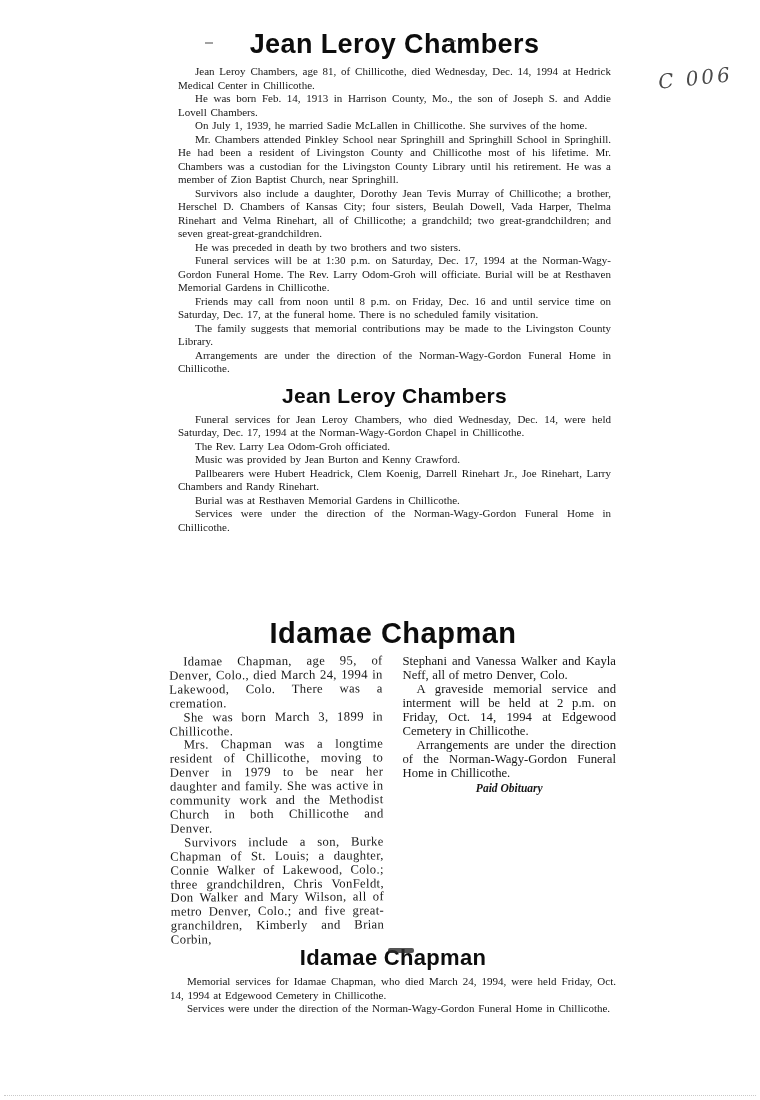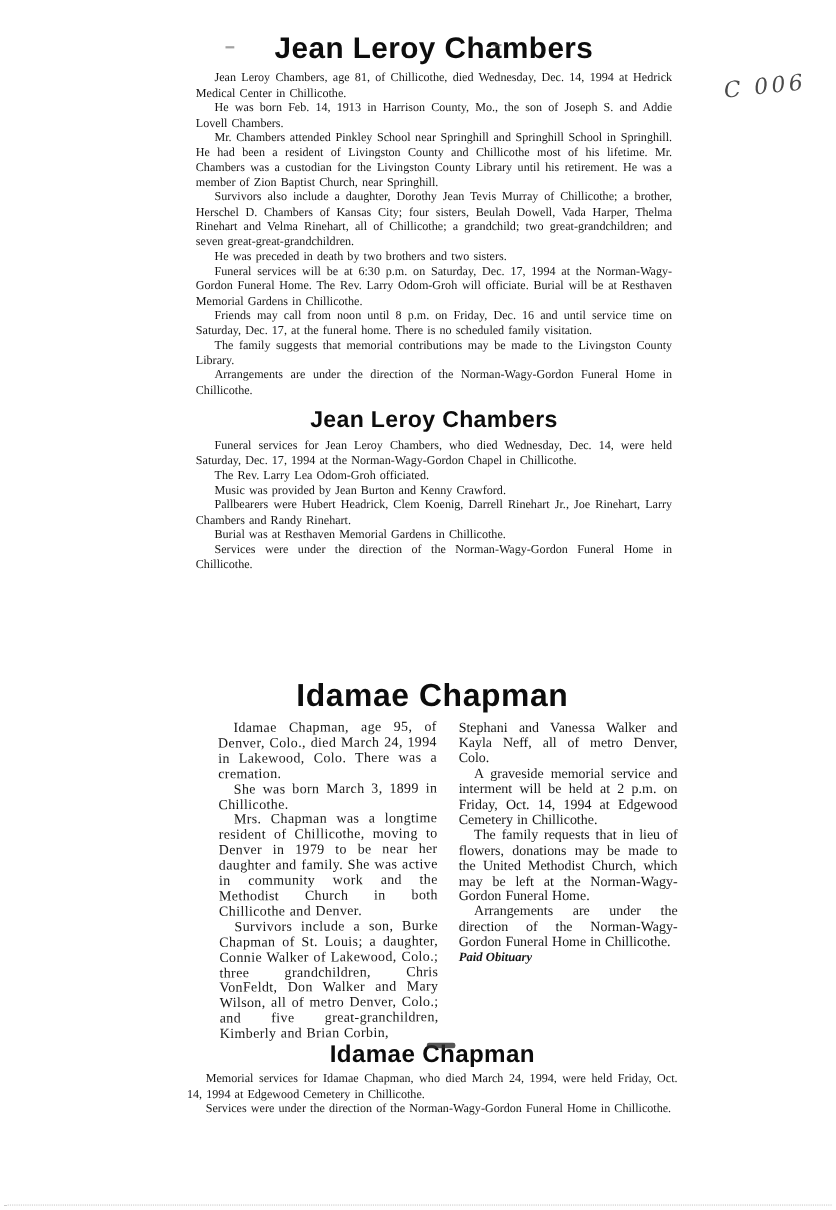--- a/index.html
+++ b/index.html
@@ -30,31 +30,31 @@
     font-size:22px; line-height:1.05; text-align:center;
     margin:0 0 6px 0; letter-spacing:.3px; color:#0d0d0d;
   }
   .main-col p, .memorial p {
     margin:0; font-size:11px; line-height:13.5px;
     text-align:justify; text-indent:17px;
     word-spacing:1px;
   }
   
   .chapman { position:absolute; left:170px; top:618px; width:446px; }
-  .chapman .cols { display:flex; gap:19px;margin-left:29px; }
+  .chapman .cols { display:flex; gap:19px; }
   .chapman .col { width:219px; }
   .chapman .col p {
     margin:0; font-size:12.7px; line-height:13.9px;
     text-align:justify; text-indent:14px; word-spacing:.5px;
   }
   .chapman .col-left p { letter-spacing:.35px; }
   .chapman .col-left { transform:rotate(-0.35deg); }
   p.no-indent { text-indent:0 !important; }
   .paid-obituary {
-    text-align:left; font-style:italic; font-weight:bold;
+    text-align:center; font-style:italic; font-weight:bold;
     font-size:11.5px; line-height:13px; margin-top:1px;
     font-family:"Liberation Serif", serif;
   }
   
   .memorial { position:absolute; left:170px; top:946px; width:446px; }
   
   .handwriting {
     position:absolute; left:658px; top:66px;
     font-family:"DejaVu Serif", serif; font-style:italic;
     font-size:20px; color:#4a4a4a; letter-spacing:3px;
@@ -77,24 +77,25 @@
 <div class="sheet">
 
   <div class="handwriting">C 006</div>
 
   <div class="main-col">
 
     <h1 class="headline-lg">Jean Leroy Chambers</h1>
 
     <p>Jean Leroy Chambers, age 81, of Chillicothe, died Wednesday, Dec. 14, 1994 at Hedrick Medical Center in Chillicothe.</p>
     <p>He was born Feb. 14, 1913 in Harrison County, Mo., the son of Joseph S. and Addie Lovell Chambers.</p>
+    <p>On July 1, 1939, he married Sadie McLallen in Chillicothe. She survives of the home.</p>
     <p>Mr. Chambers attended Pinkley School near Springhill and Springhill School in Springhill. He had been a resident of Livingston County and Chillicothe most of his lifetime. Mr. Chambers was a custodian for the Livingston County Library until his retirement. He was a member of Zion Baptist Church, near Springhill.</p>
     <p>Survivors also include a daughter, Dorothy Jean Tevis Murray of Chillicothe; a brother, Herschel D. Chambers of Kansas City; four sisters, Beulah Dowell, Vada Harper, Thelma Rinehart and Velma Rinehart, all of Chillicothe; a grandchild; two great-grandchildren; and seven great-great-grandchildren.</p>
     <p>He was preceded in death by two brothers and two sisters.</p>
-    <p>Funeral services will be at 6:30 p.m. on Saturday, Dec. 17, 1994 at the Norman-Wagy-Gordon Funeral Home. The Rev. Larry Odom-Groh will officiate. Burial will be at Resthaven Memorial Gardens in Chillicothe.</p>
+    <p>Funeral services will be at 1:30 p.m. on Saturday, Dec. 17, 1994 at the Norman-Wagy-Gordon Funeral Home. The Rev. Larry Odom-Groh will officiate. Burial will be at Resthaven Memorial Gardens in Chillicothe.</p>
     <p>Friends may call from noon until 8 p.m. on Friday, Dec. 16 and until service time on Saturday, Dec. 17, at the funeral home. There is no scheduled family visitation.</p>
     <p>The family suggests that memorial contributions may be made to the Livingston County Library.</p>
     <p>Arrangements are under the direction of the Norman-Wagy-Gordon Funeral Home in Chillicothe.</p>
 
     <h1 class="headline-md">Jean Leroy Chambers</h1>
 
     <p>Funeral services for Jean Leroy Chambers, who died Wednesday, Dec. 14, were held Saturday, Dec. 17, 1994 at the Norman-Wagy-Gordon Chapel in Chillicothe.</p>
     <p>The Rev. Larry Lea Odom-Groh officiated.</p>
     <p>Music was provided by Jean Burton and Kenny Crawford.</p>
     <p>Pallbearers were Hubert Headrick, Clem Koenig, Darrell Rinehart Jr., Joe Rinehart, Larry Chambers and Randy Rinehart.</p>
@@ -107,21 +108,20 @@
     <div class="cols">
       <div class="col col-left">
         <p>Idamae Chapman, age 95, of Denver, Colo., died March 24, 1994 in Lakewood, Colo. There was a cremation.</p>
         <p>She was born March 3, 1899 in Chillicothe.</p>
         <p>Mrs. Chapman was a longtime resident of Chillicothe, moving to Denver in 1979 to be near her daughter and family. She was active in community work and the Methodist Church in both Chillicothe and Denver.</p>
         <p>Survivors include a son, Burke Chapman of St. Louis; a daughter, Connie Walker of Lakewood, Colo.; three grandchildren, Chris VonFeldt, Don Walker and Mary Wilson, all of metro Denver, Colo.; and five great-granchildren, Kimberly and Brian Corbin,</p>
       </div>
       <div class="col col-right">
         <p class="no-indent">Stephani and Vanessa Walker and Kayla Neff, all of metro Denver, Colo.</p>
         <p>A graveside memorial service and interment will be held at 2 p.m. on Friday, Oct. 14, 1994 at Edgewood Cemetery in Chillicothe.</p>
-        <p>The family requests that in lieu of flowers, donations may be made to the United Methodist Church, which may be left at the Norman-Wagy-Gordon Funeral Home.</p>
         <p>Arrangements are under the direction of the Norman-Wagy-Gordon Funeral Home in Chillicothe.</p>
         <div class="paid-obituary">Paid Obituary</div>
       </div>
     </div>
   </div>
 
   <div class="memorial">
     <h1 class="headline-sm">Idamae Chapman</h1>
     <p>Memorial services for Idamae Chapman, who died March 24, 1994, were held Friday, Oct. 14, 1994 at Edgewood Cemetery in Chillicothe.</p>
     <p>Services were under the direction of the Norman-Wagy-Gordon Funeral Home in Chillicothe.</p>

